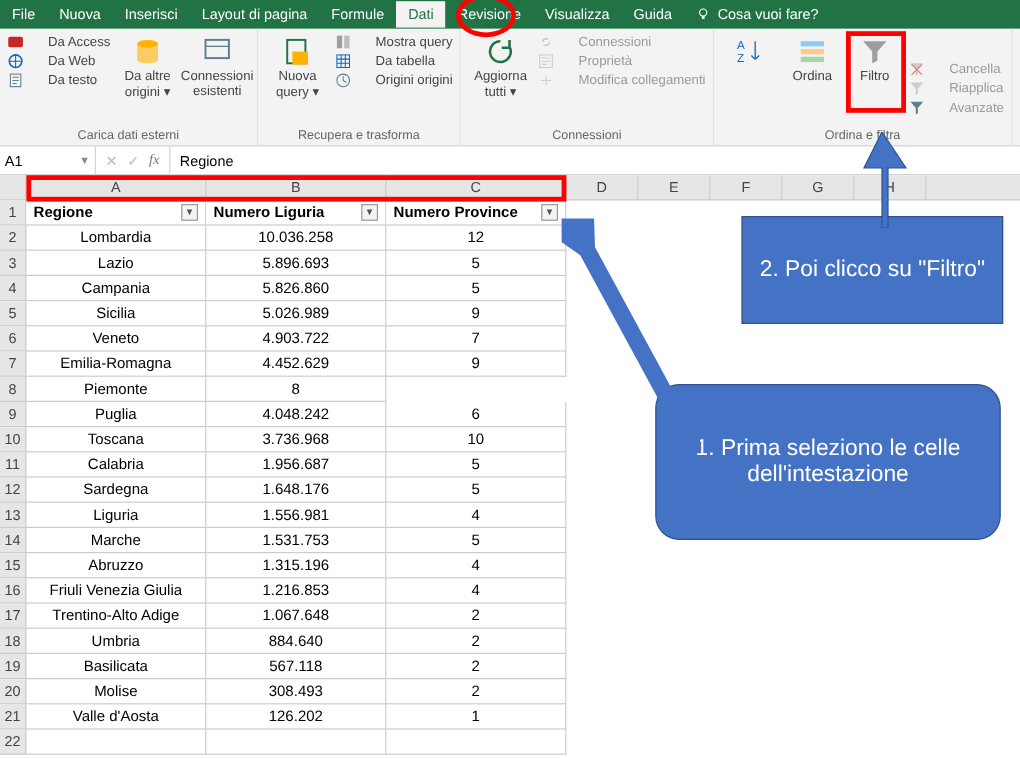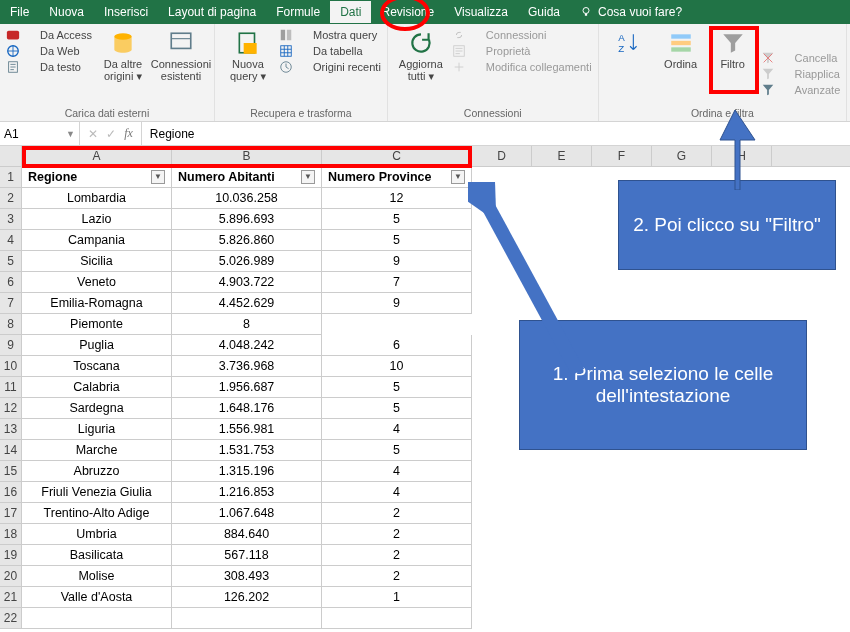--- a/index.html
+++ b/index.html
@@ -54,21 +54,21 @@
   .cell.c { width:150px; text-align:center; }
   .cell.rest { width:300px; border-bottom:none; border-right:none; }
 
   .hdrcell { font-weight:bold; display:flex; align-items:center; justify-content:space-between; padding:0 6px; background:#fff;}
   .hdrcell .dd { width:14px; height:14px; border:1px solid #999; display:flex; align-items:center; justify-content:center; font-size:8px; color:#555; background:#f4f4f4;}
 
   .hdr-highlight { position:absolute; left:22px; top:0px; width:450px; height:22px; border:4px solid red; pointer-events:none;}
 
   
   .callout { position:absolute; background:#4472c4; color:#fff; border:1.5px solid #2f528f; font-size:19px; text-align:center; display:flex; align-items:center; justify-content:center; padding:6px;}
-  .callout1 { left:519px; top:320px; width:288px; height:130px; }
+  .callout1 { left:546px; top:320px; width:288px; height:130px;border-radius:20px; }
   .callout2 { left:618px; top:180px; width:218px; height:90px; }
 
   .arrow-svg { position:absolute; pointer-events:none; }
 </style>
 </head>
 <body>
 
 <div class="menubar">
   <div class="menu-tab">File</div>
   <div class="menu-tab">Nuova</div>
@@ -175,21 +175,21 @@
             </span>
             <span>Da tabella</span>
           </div>
         <div class="item">
             <span class="tiny-icon">
               <svg viewBox="0 0 16 16">
                 <circle cx="8" cy="8" r="6" fill="none" stroke="#607d8b"></circle>
                 <path d="M8 4v4l3 2" stroke="#607d8b" fill="none"></path>
               </svg>
             </span>
-            <span>Origini recenti</span>
+            <span>Origini origini</span>
           </div>
       </div>
     </div>
     <div class="group-label">Recupera e trasforma</div>
   </div>
 
   <div class="group">
     <div class="group-body">
       <div class="big-btn">
         <span class="glyph">
@@ -320,21 +320,21 @@
   </div>
 
   <div class="rows" id="rows-container">
       <div class="row">
         <div class="rh">1</div>
         <div class="cell a hdrcell">
           <span>Regione</span>
           <span class="dd">▼</span>
         </div>
         <div class="cell b hdrcell">
-          <span>Numero Abitanti</span>
+          <span>Numero Liguria</span>
           <span class="dd">▼</span>
         </div>
         <div class="cell c hdrcell">
           <span>Numero Province</span>
           <span class="dd">▼</span>
         </div>
         <div class="cell rest"></div>
       </div>
       <div class="row">
         <div class="rh">2</div>

